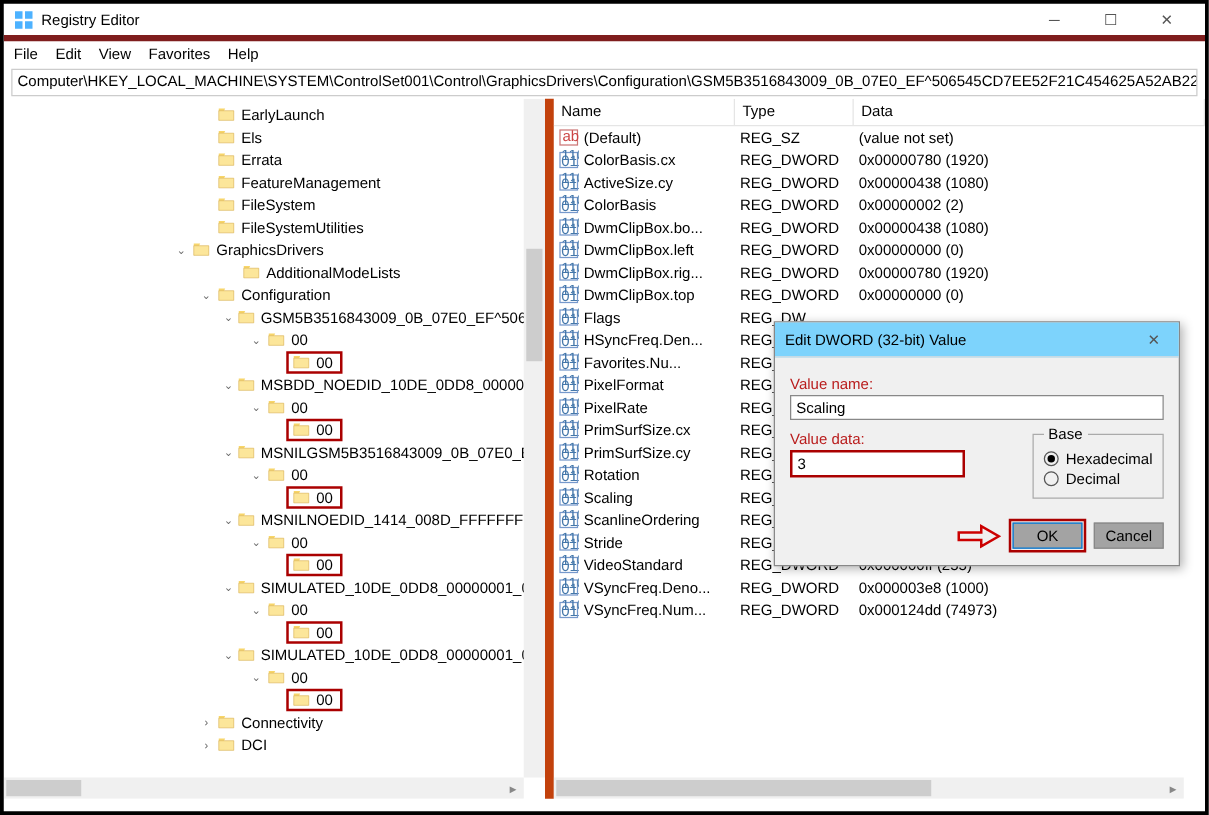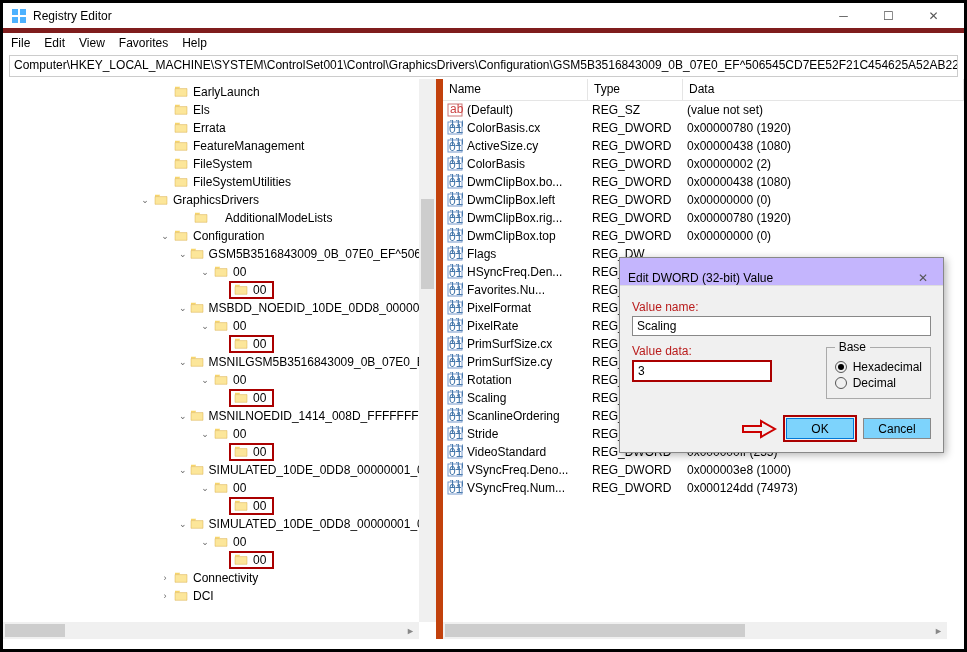--- a/index.html
+++ b/index.html
@@ -31,32 +31,32 @@
 .col-name { width: 145px; }
 .col-type { width: 95px; }
 .col-data { flex: 1; }
 .listbody { }
 .list-row { display: flex; height: 18px; align-items: center; }
 .list-row .val-icon { width: 16px; height: 16px; margin: 0 4px; display: inline-flex; align-items: center; justify-content: center; }
 .list-row .n { width: 125px; overflow: hidden; text-overflow: ellipsis; white-space: nowrap; }
 .list-row .t { width: 95px; overflow: hidden; white-space: nowrap; }
 .list-row .d { flex: 1; overflow: hidden; white-space: nowrap; }
 .dialog { position: absolute; left: 616px; top: 254px; width: 325px; height: 196px; background: #f0f0f0; border: 1px solid #888; box-shadow: 2px 2px 8px rgba(0,0,0,0.3); z-index: 10; }
-.dialog .dtitle { height: 28px; display: flex; align-items: flex-end; padding: 0 8px; background: #c4b5fd; border-bottom: 1px solid #ddd; }
+.dialog .dtitle { height: 28px; display: flex; align-items: center; padding: 0 8px; background: #7dd3fc; border-bottom: 1px solid #ddd; }
 .dialog .dclose { margin-left: auto; width: 24px; text-align: center; color: #555; }
 .dialog .body { padding: 10px 12px; }
 .dialog .fld-label { color: #b91c1c; margin: 4px 0 2px; }
 .dialog input[type=text] { width: 100%; padding: 2px 4px; border: 1px solid #888; background: #fff; font-size: 12px; }
 .dialog .row2 { display: flex; gap: 10px; margin-top: 4px; }
 .dialog .vdata { flex: 1; }
 .dialog .vdata input { border: 2px solid #a00; width: 140px; }
 .dialog fieldset { border: 1px solid #aaa; padding: 4px 8px 6px; }
 .dialog fieldset legend { padding: 0 4px; }
 .dialog .btnrow { display: flex; gap: 6px; justify-content: flex-end; padding: 6px 12px 10px; align-items: center; }
-.dialog button { width: 68px; height: 21px; background: #7dd3fc; border: 1px solid #888; }
+.dialog button { width: 56px; height: 21px; background: #a3a3a3; border: 1px solid #888; }
 .dialog .ok { border: 1px solid #0078d7; }
 .dialog .ok-wrap { border: 2px solid #a00; padding: 1px; }
 .arrow-big { width: 36px; height: 20px; }
 .radio { display: flex; align-items: center; gap: 6px; margin: 2px 0; }
 .radio .r { width: 12px; height: 12px; border: 1px solid #555; border-radius: 50%; display: inline-flex; align-items: center; justify-content: center; }
 .radio .r .dot { width: 6px; height: 6px; background: #000; border-radius: 50%; }
 </style>
 </head>
 <body>
 
@@ -169,21 +169,21 @@
               <svg viewBox="0 0 16 14">
                 <path d="M1 3 L6 3 L7 1 L1 1 Z" fill="#f7d56a"></path>
                 <path d="M1 3 L15 3 L15 12 L1 12 Z" fill="#fce69a" stroke="#d4a63c" stroke-width="0.5"></path>
               </svg>
             </span>
             <span class="label">GraphicsDrivers</span>
           </span>
         </div>
         <div class="tree-row" style="padding-left: 140px;">
           <span class="twisty"></span>
-          <span style="display: inline-flex; align-items: center; gap: 12px;">
+          <span style="display: inline-flex; align-items: center;">
             <span class="folder">
               <svg viewBox="0 0 16 14">
                 <path d="M1 3 L6 3 L7 1 L1 1 Z" fill="#f7d56a"></path>
                 <path d="M1 3 L15 3 L15 12 L1 12 Z" fill="#fce69a" stroke="#d4a63c" stroke-width="0.5"></path>
               </svg>
             </span>
             <span class="label">AdditionalModeLists</span>
           </span>
         </div>
         <div class="tree-row" style="padding-left: 120px;">

